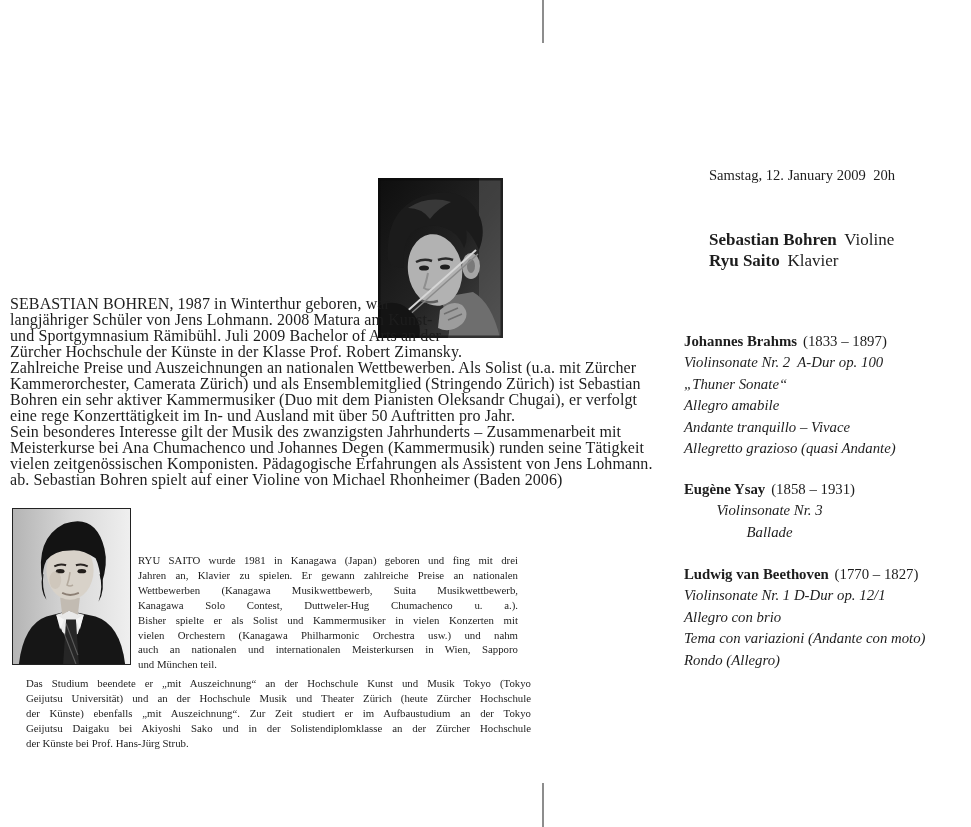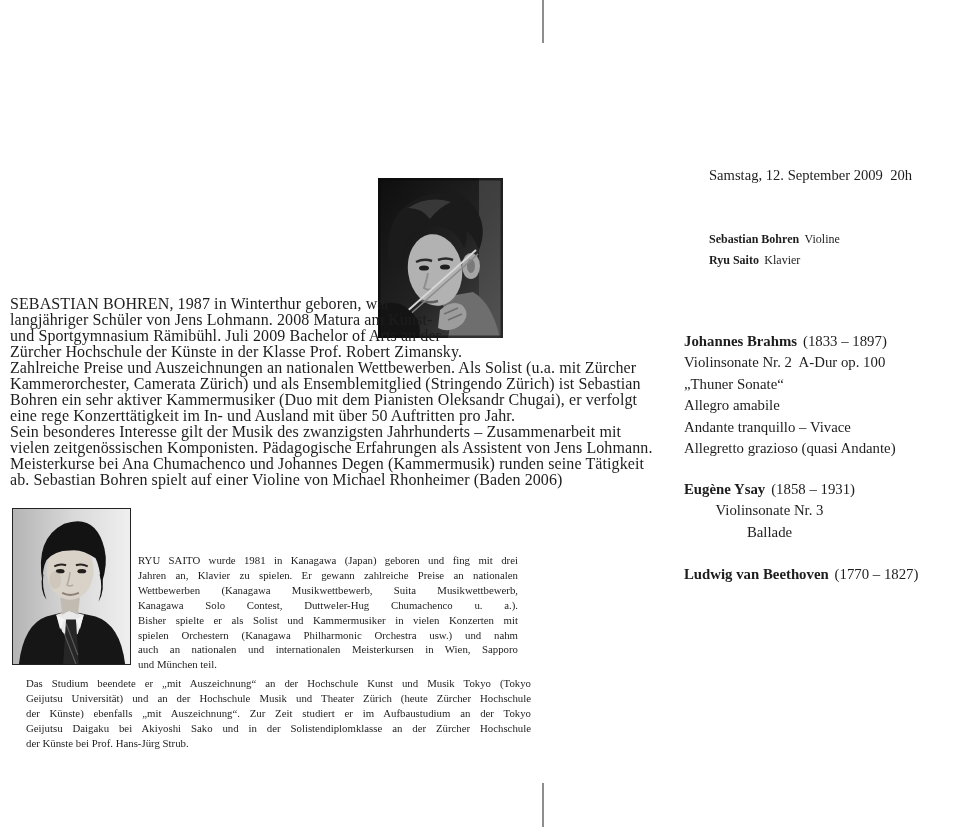--- a/index.html
+++ b/index.html
@@ -25,29 +25,29 @@
   .nowrap-lines .tline { white-space:pre; }
   .justified .tline { white-space:pre-wrap; text-align:justify; text-align-last:justify; }
   .justified .tline:last-child { text-align:center; text-align-last:left; }
 
   .bio-bohren { left:10px; top:296px; width:655px; font-size:16px; line-height:15.45px; letter-spacing:0.1px; }
   .bio-saito { left:138px; top:553px; width:380px; font-size:10.8px; line-height:14.9px; }
   .bio-saito-cont { left:26px; top:676px; width:505px; font-size:10.8px; line-height:15px; }
 
   
   .date-line { position:absolute; left:709px; top:167px; font-size:14.6px; white-space:pre; }
-  .performers { position:absolute; left:709px; top:229px; font-size:12px; line-height:21.2px; }
+  .performers { position:absolute; left:709px; top:229px; font-size:17px; line-height:21.2px; }
   .performer-name { font-weight:bold; }
   .performer-instrument { margin-left:0.45em; }
 
   .work { position:absolute; left:684px; font-size:14.8px; line-height:21.4px; }
   .work-1 { top:331px; } .work-2 { top:479px;text-align:center; } .work-3 { top:564px; }
   .composer-name { font-weight:bold; }
   .composer-dates { margin-left:0.4em; }
-  .movements .tline { white-space:pre; }
+  .movements .tline { white-space:pre;font-style:italic; }
 </style>
 </head>
 <body>
 
 <div class="sheet">
 
   <div class="divider divider-top"></div>
   <div class="divider divider-bottom"></div>
 
   <div class="photo photo-bohren">
@@ -85,22 +85,22 @@
   <div class="bio bio-bohren nowrap-lines">
       <div class="tline">SEBASTIAN BOHREN, 1987 in Winterthur geboren, war</div>
       <div class="tline">langjähriger Schüler von Jens Lohmann. 2008 Matura am Kunst-</div>
       <div class="tline">und Sportgymnasium Rämibühl. Juli 2009 Bachelor of Arts an der</div>
       <div class="tline">Zürcher Hochschule der Künste in der Klasse Prof. Robert Zimansky.</div>
       <div class="tline">Zahlreiche Preise und Auszeichnungen an nationalen Wettbewerben. Als Solist (u.a. mit Zürcher</div>
       <div class="tline">Kammerorchester, Camerata Zürich) und als Ensemblemitglied (Stringendo Zürich) ist Sebastian</div>
       <div class="tline">Bohren ein sehr aktiver Kammermusiker (Duo mit dem Pianisten Oleksandr Chugai), er verfolgt</div>
       <div class="tline">eine rege Konzerttätigkeit im In- und Ausland mit über 50 Auftritten pro Jahr.</div>
       <div class="tline">Sein besonderes Interesse gilt der Musik des zwanzigsten Jahrhunderts – Zusammenarbeit mit</div>
+      <div class="tline">Meisterkurse bei Ana Chumachenco und Johannes Degen (Kammermusik) runden seine Tätigkeit</div>
       <div class="tline">vielen zeitgenössischen Komponisten. Pädagogische Erfahrungen als Assistent von Jens Lohmann.</div>
-      <div class="tline">Meisterkurse bei Ana Chumachenco und Johannes Degen (Kammermusik) runden seine Tätigkeit</div>
       <div class="tline">ab. Sebastian Bohren spielt auf einer Violine von Michael Rhonheimer (Baden 2006)</div>
     </div>
 
   <div class="photo photo-saito">
     <svg viewBox="0 0 119 157" preserveAspectRatio="none">
       <defs>
         <linearGradient id="rs-bg" x1="0" y1="0" x2="1" y2="0">
           <stop offset="0" stop-color="#b4b4b4"></stop>
           <stop offset="0.5" stop-color="#d8d8d8"></stop>
           <stop offset="1" stop-color="#efefef"></stop>
@@ -127,34 +127,34 @@
       <ellipse cx="43" cy="72" rx="6" ry="9" fill="#c6bcb0" opacity="0.5"></ellipse>
     </svg>
   </div>
 
   <div class="bio bio-saito justified">
       <div class="tline">RYU SAITO wurde 1981 in Kanagawa (Japan) geboren und fing mit drei</div>
       <div class="tline">Jahren an, Klavier zu spielen. Er gewann zahlreiche Preise an nationalen</div>
       <div class="tline">Wettbewerben (Kanagawa Musikwettbewerb, Suita Musikwettbewerb,</div>
       <div class="tline">Kanagawa Solo Contest, Duttweler-Hug Chumachenco u. a.).</div>
       <div class="tline">Bisher spielte er als Solist und Kammermusiker in vielen Konzerten mit</div>
-      <div class="tline">spielen Orchestern (Kanagawa Philharmonic Orchestra usw.) und nahm</div>
+      <div class="tline">vielen Orchestern (Kanagawa Philharmonic Orchestra usw.) und nahm</div>
       <div class="tline">auch an nationalen und internationalen Meisterkursen in Wien, Sapporo</div>
       <div class="tline">und München teil.</div>
     </div>
 
   <div class="bio bio-saito-cont justified">
       <div class="tline">Das Studium beendete er „mit Auszeichnung“ an der Hochschule Kunst und Musik Tokyo (Tokyo</div>
       <div class="tline">Geijutsu Universität) und an der Hochschule Musik und Theater Zürich (heute Zürcher Hochschule</div>
       <div class="tline">der Künste) ebenfalls „mit Auszeichnung“. Zur Zeit studiert er im Aufbaustudium an der Tokyo</div>
       <div class="tline">Geijutsu Daigaku bei Akiyoshi Sako und in der Solistendiplomklasse an der Zürcher Hochschule</div>
       <div class="tline">der Künste bei Prof. Hans-Jürg Strub.</div>
     </div>
 
-  <div class="date-line">Samstag, 12. September 2009  20h</div>
+  <div class="date-line">Samstag, 12. January 2009  20h</div>
 
   <div class="performers">
     <div class="performer-row">
       <span class="performer-name">Sebastian Bohren</span><span class="performer-instrument">Violine</span>
     </div>
     <div class="performer-row">
       <span class="performer-name">Ryu Saito</span><span class="performer-instrument">Klavier</span>
     </div>
   </div>
 
@@ -178,15 +178,21 @@
     <div class="movements">
         <div class="tline">Violinsonate Nr. 3</div>
         <div class="tline">Ballade</div>
       </div>
   </div>
 
   <div class="work work-3">
     <div class="composer-line">
       <span class="composer-name">Ludwig van Beethoven</span><span class="composer-dates">(1770 – 1827)</span>
     </div>
+    <div class="movements">
+        <div class="tline">Violinsonate Nr. 1 D-Dur op. 12/1</div>
+        <div class="tline">Allegro con brio</div>
+        <div class="tline">Tema con variazioni (Andante con moto)</div>
+        <div class="tline">Rondo (Allegro)</div>
+      </div>
   </div>
 
 </div>
 
 </body></html>

